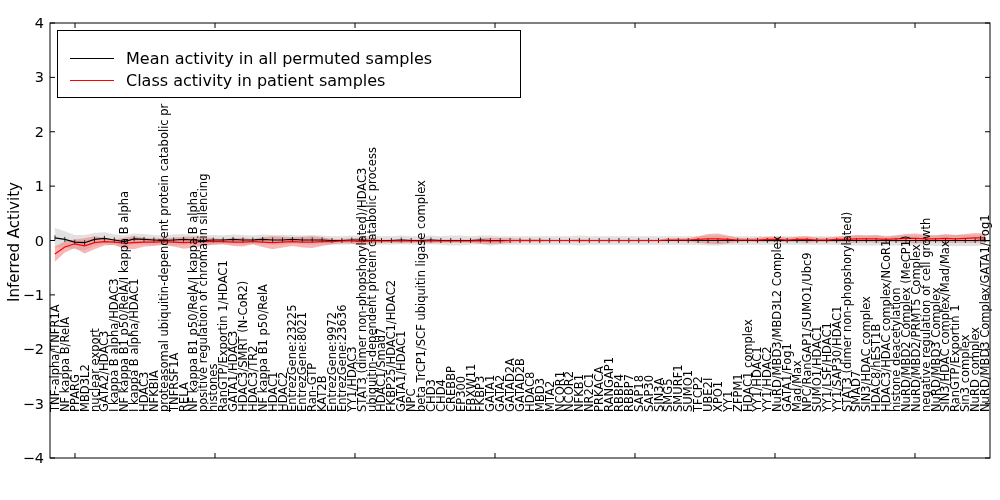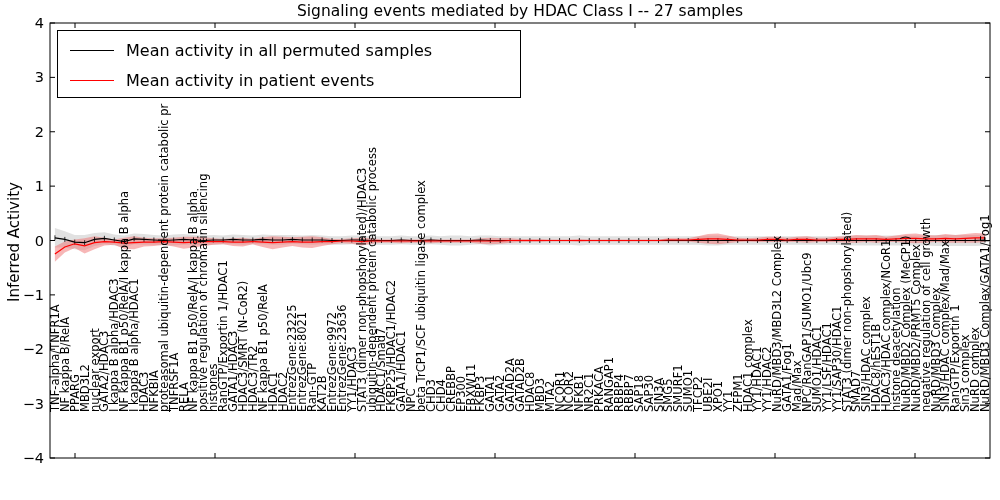--- a/index.html
+++ b/index.html
@@ -250,37 +250,36 @@
       <div style="left: 920.789px; bottom: 44px;">NuRD/MBD2/PRMT5 Complex</div>
       <div style="left: 930.684px; bottom: 44px;">negative regulation of cell growth</div>
       <div style="left: 940.579px; bottom: 44px;">NuRD/MBD3 Complex</div>
       <div style="left: 950.474px; bottom: 44px;">SIN3/HDAC complex/Mad/Max</div>
       <div style="left: 960.368px; bottom: 44px;">RanGTP/Exportin 1</div>
       <div style="left: 970.263px; bottom: 44px;">Sin3 complex</div>
       <div style="left: 980.158px; bottom: 44px;">NuRD complex</div>
       <div style="left: 990.053px; bottom: 44px;">NuRD/MBD3 Complex/GATA1/Fog1</div>
     </div>
 
-  <div id="title">Signaling events mediated by HDAC Class I -- 27 samples</div>
   <div id="ylabel">Inferred Activity</div>
   <div id="ytick-labels">
       <div style="left: 6px; top: 16px;">4</div>
       <div style="left: 6px; top: 70.375px;">3</div>
       <div style="left: 6px; top: 124.75px;">2</div>
       <div style="left: 6px; top: 179.125px;">1</div>
       <div style="left: 6px; top: 233.5px;">0</div>
       <div style="left: 6px; top: 287.875px;">−1</div>
       <div style="left: 6px; top: 342.25px;">−2</div>
       <div style="left: 6px; top: 396.625px;">−3</div>
       <div style="left: 6px; top: 451px;">−4</div>
     </div>
 
   <div id="legend">
-    <div class="legend-row" style="top:4px;">
+    <div class="legend-row" style="top:12px;">
       <span class="legend-line" style="border-top-color: rgb(0, 0, 0); border-top-width: 1.5px;"></span>
       <span class="legend-text">Mean activity in all permuted samples</span>
     </div>
     <div class="legend-row" style="top:34px;">
       <span class="legend-line" style="border-top-color: rgb(255, 0, 0); border-top-width: 1.5px;"></span>
-      <span class="legend-text">Mean activity in patient events</span>
+      <span class="legend-text">Class activity in patient samples</span>
     </div>
   </div>
 </div>
 
 </body></html>

